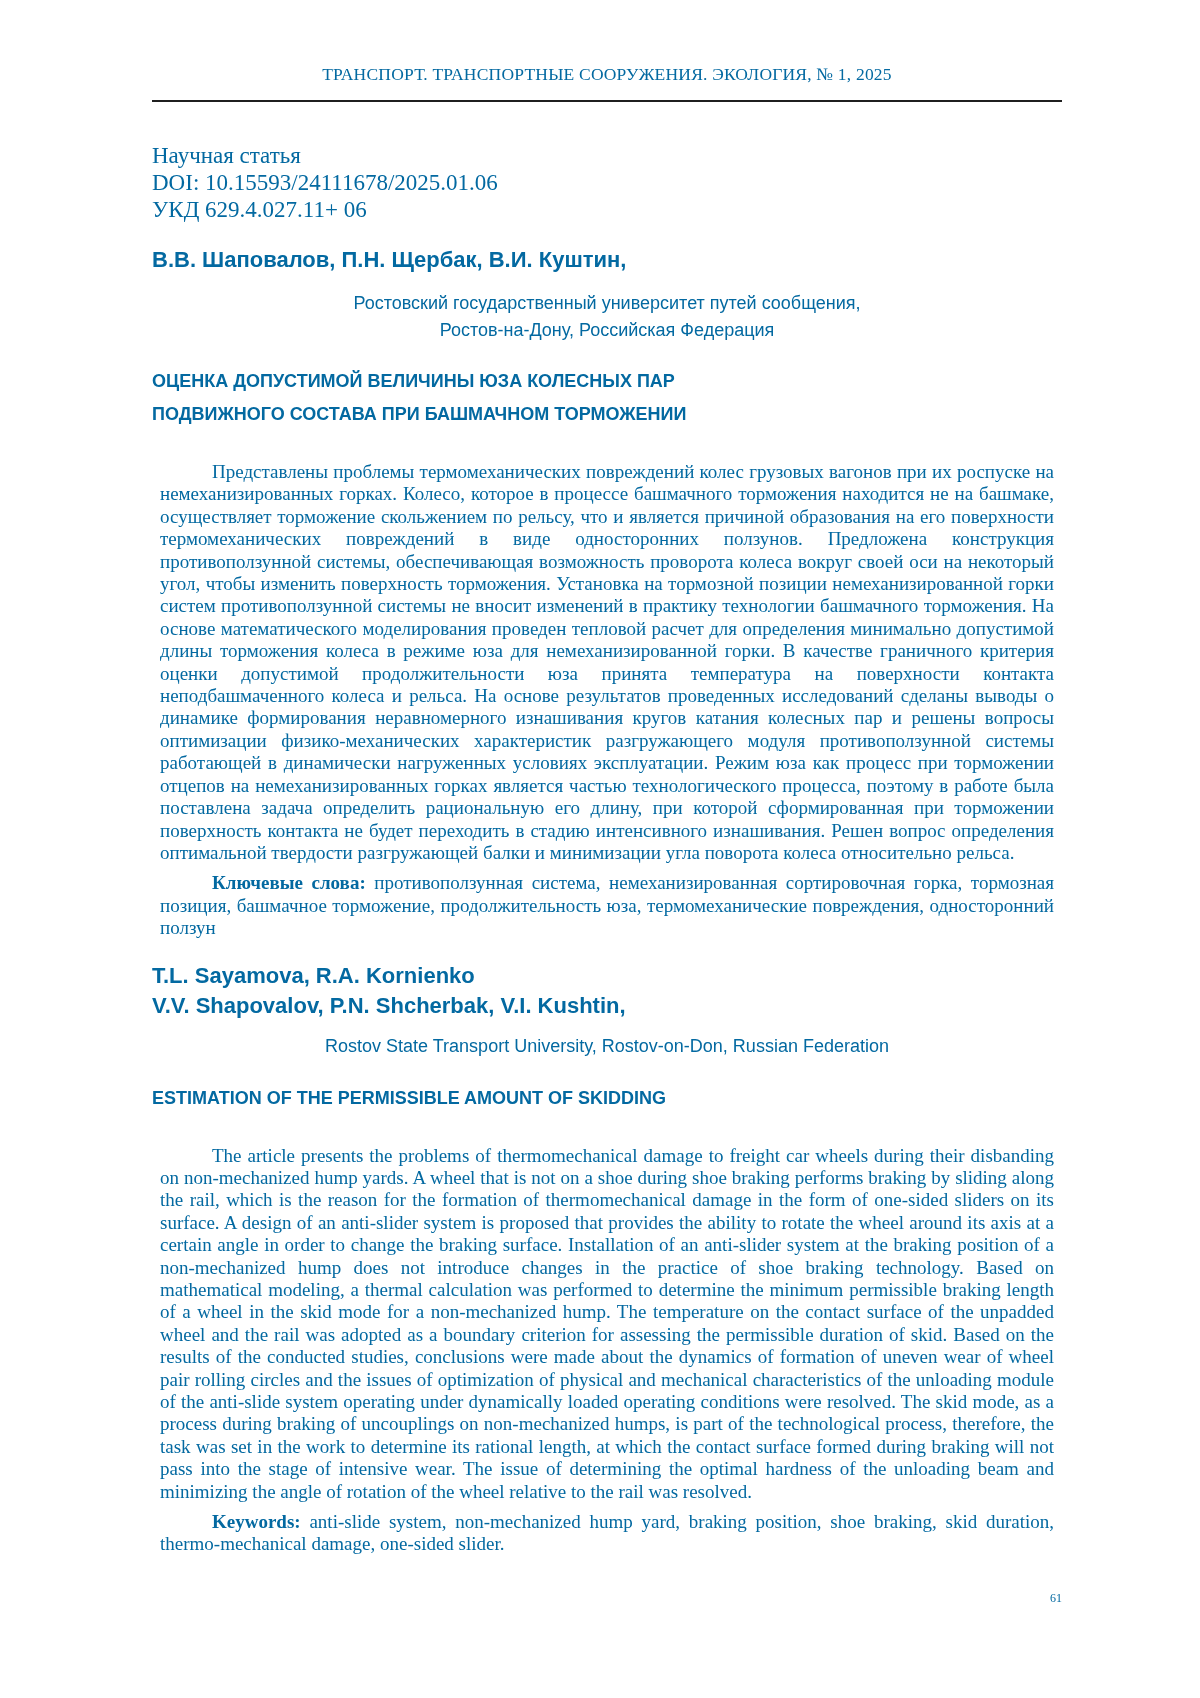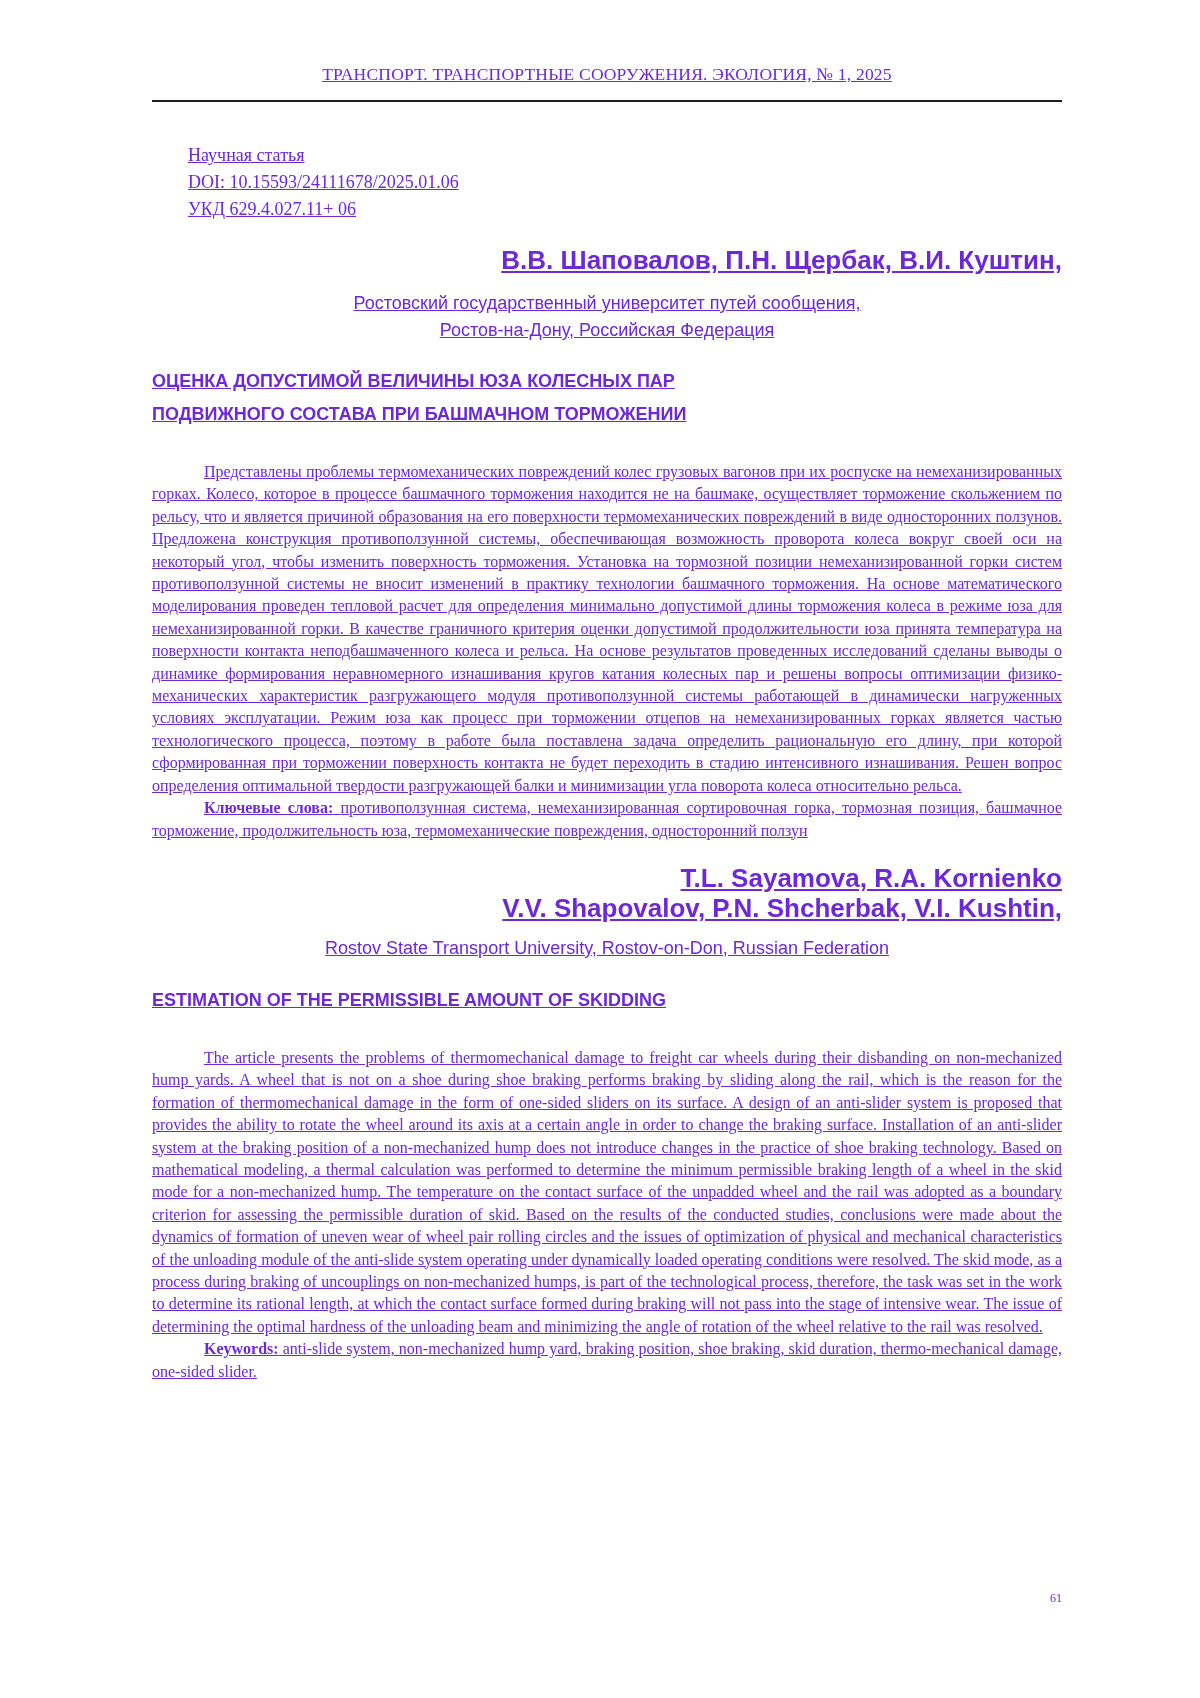--- a/index.html
+++ b/index.html
@@ -6,24 +6,23 @@
     margin: 0;
     padding: 0;
     background: #e8e8e8;
   }
   .page {
     position: relative;
     width: 1200px;
     height: 1698px;
     margin: 0 auto;
     background: #ffffff;
-    color: #6d28d9;
+    color: #0369a1;
     overflow: hidden;
     font-family: "Liberation Serif", "DejaVu Serif", serif;
-    text-decoration: underline;
   }
   .content {
     margin-left: 152px;
     margin-right: 138px; 
   }
 
   
   .journal-head {
     padding-top: 64px;
     text-align: center;
@@ -35,33 +34,32 @@
   .head-rule {
     margin-top: 16px;
     border: none;
     border-top: 2px solid #1f1f1f;
     height: 0;
   }
 
   
   .meta-block {
     margin-top: 40px;
-    font-size: 18px;
+    font-size: 23px;
     line-height: 27px;
-    margin-left: 36px;
   }
 
   
   .sans { font-family: "Liberation Sans", "DejaVu Sans", sans-serif; }
 
   .authors-block {
     margin-top: 22px;
-    text-align: right;
+    text-align: left;
     font-weight: bold;
-    font-size: 26px;
+    font-size: 22px;
     line-height: 30px;
   }
   .affiliation-block {
     margin-top: 15px;
     text-align: center;
     font-size: 18px;
     line-height: 27px;
   }
   .article-title {
     margin-top: 21px;
@@ -69,22 +67,22 @@
     font-size: 18px;
     line-height: 33px;
   }
   .article-title.en { line-height: 34px; }
 
   
   .abstract-block {
     margin-top: 30px;
   }
   .abstract-block p {
-    margin: 0;
-    font-size: 16px;
+    margin: 8px;
+    font-size: 19px;
     line-height: 22.4px;
     text-align: justify;
     text-indent: 52px;
   }
   .kw-label { font-weight: bold; }
 
   .en-authors { margin-top: 21px; }
   .en-affiliation { margin-top: 12px; }
 
   

